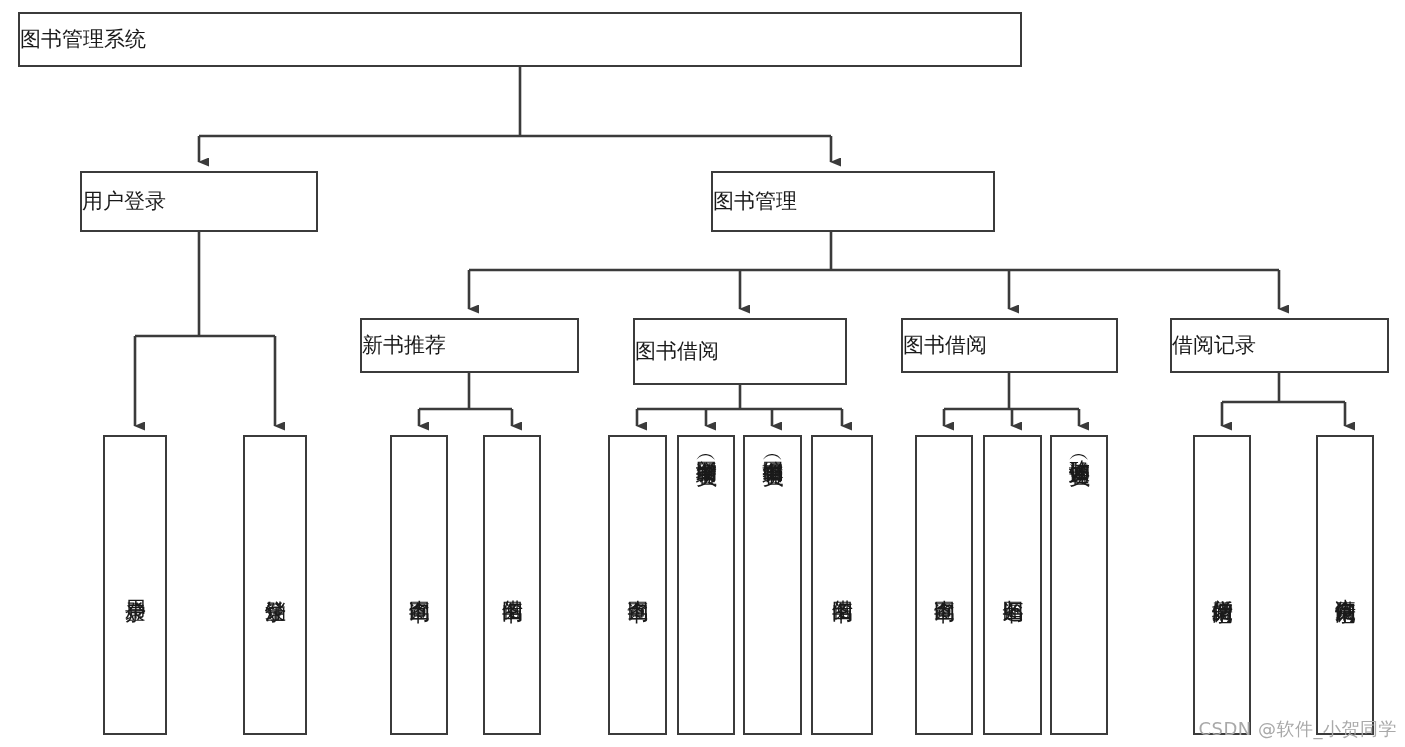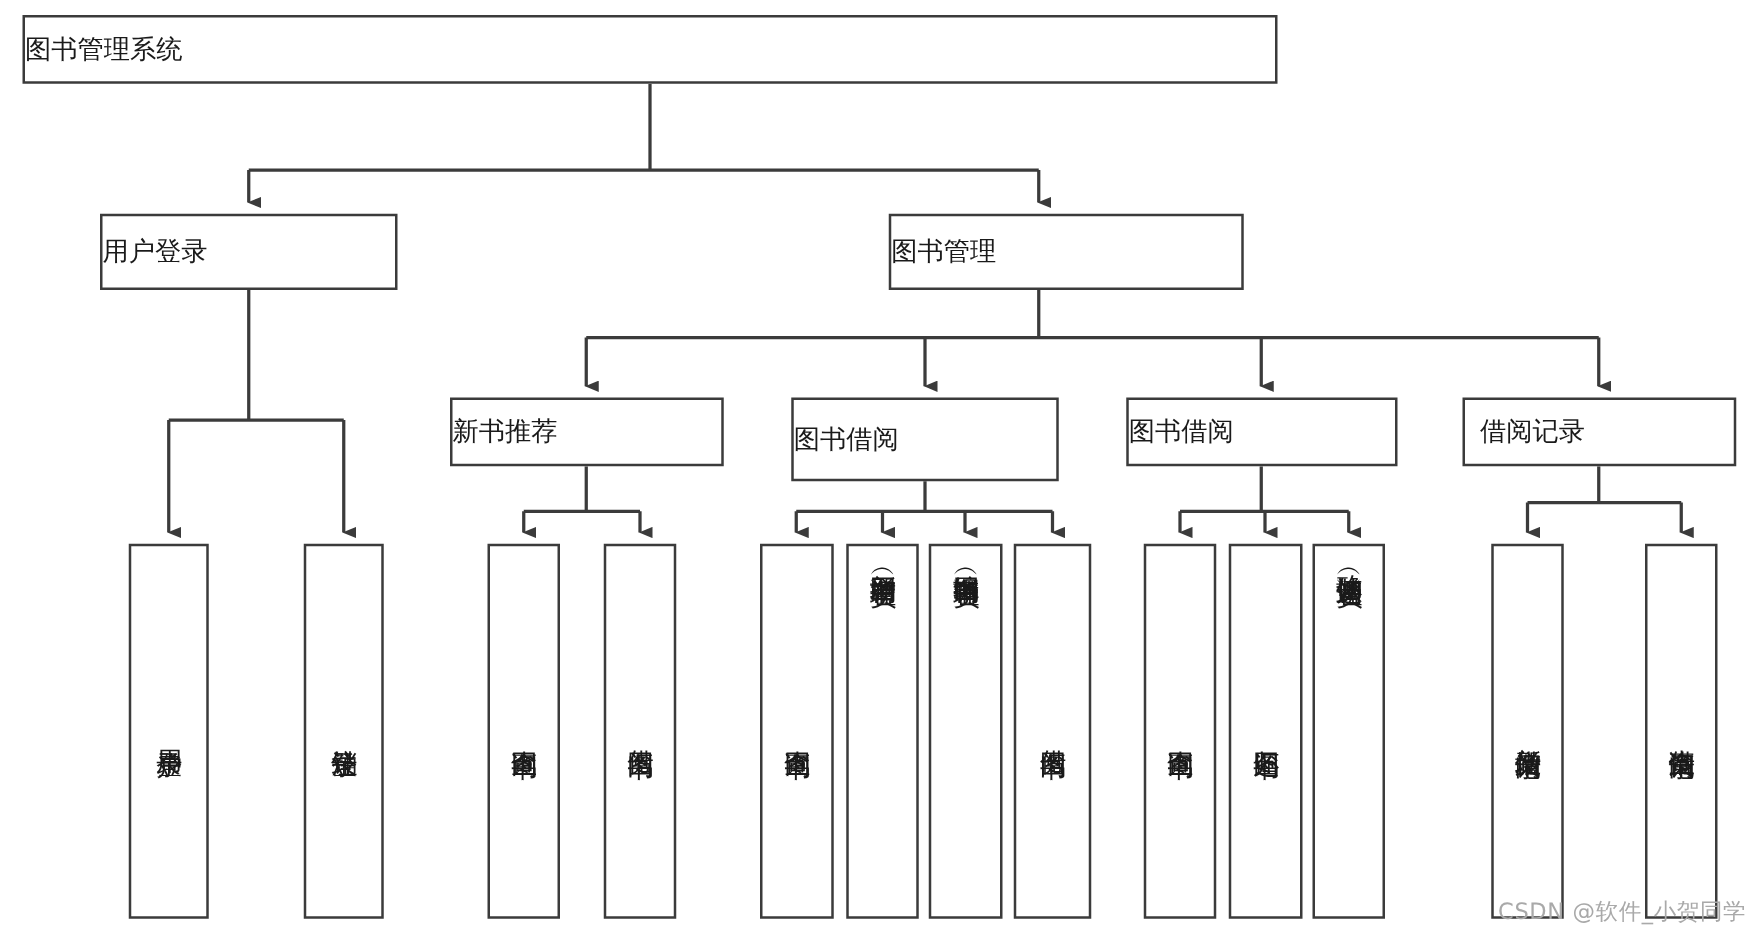--- a/index.html
+++ b/index.html
@@ -145,21 +145,21 @@
 
   <div class="node horizontal" style="left:360px; top:318px; width:219px; height:55px;">
     <span class="label">新书推荐</span>
   </div>
   <div class="node horizontal" style="left:633px; top:318px; width:214px; height:67px;">
     <span class="label">图书借阅</span>
   </div>
   <div class="node horizontal" style="left:901px; top:318px; width:217px; height:55px;">
     <span class="label">图书借阅</span>
   </div>
-  <div class="node horizontal" style="left:1170px; top:318px; width:219px; height:55px;padding-left:12px;">
+  <div class="node horizontal" style="left:1170px; top:318px; width:219px; height:55px;">
     <span class="label">借阅记录</span>
   </div>
 
   <div class="node vertical centered" style="left:103px; top:435px; width:64px; height:300px;">
     <span class="label">用户登录</span>
   </div>
   <div class="node vertical centered" style="left:243px; top:435px; width:64px; height:300px;">
     <span class="label">注销登录</span>
   </div>
 

